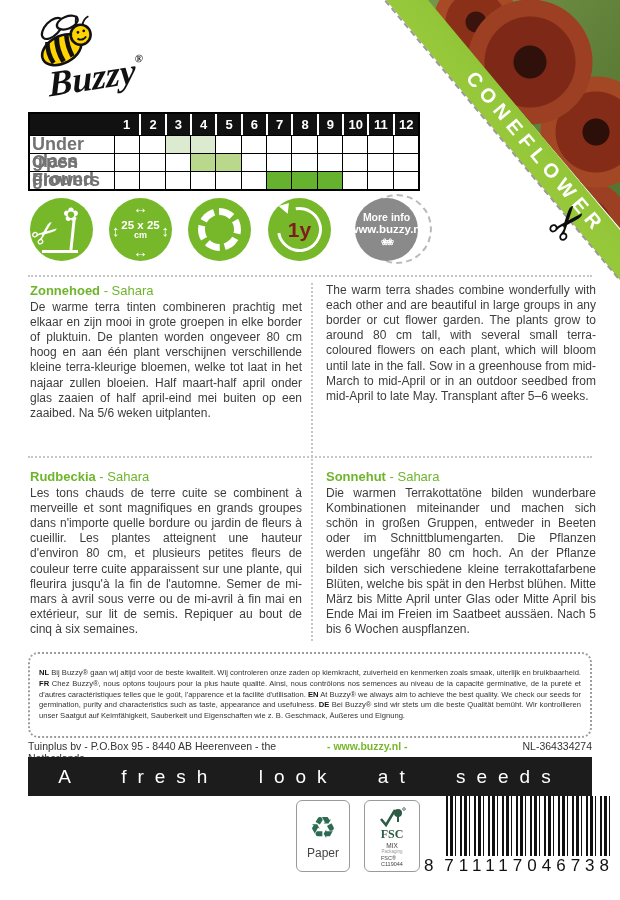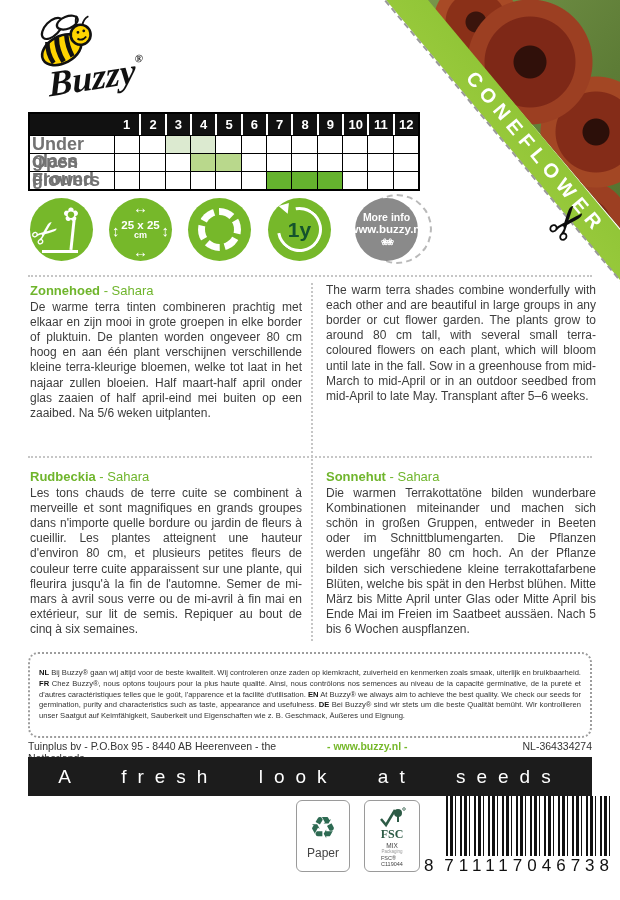--- a/index.html
+++ b/index.html
@@ -60,21 +60,21 @@
     align-items:center;color:#fff;font-weight:bold;text-align:center;}
   .space-text .l1{font-size:11.5px;} .space-text .l2{font-size:9px;margin-top:-1px;}
   .sun-core{position:absolute;left:10px;top:10px;width:43px;height:43px;border-radius:50%;
     border:7px dashed #fff;box-sizing:border-box;}
   .year-ring{position:absolute;left:9px;top:9px;width:45px;height:45px;border-radius:50%;
     border:3.5px solid #fff;box-sizing:border-box;border-left-color:transparent;transform:rotate(35deg);}
   .year-arrowhead{position:absolute;left:12px;top:4px;width:0;height:0;
     border-left:6px solid transparent;border-right:6px solid transparent;border-bottom:9px solid #fff;
     transform:rotate(40deg);}
   .year-text{position:absolute;inset:0;display:flex;align-items:center;justify-content:center;
-    color:#14532d;font-weight:bold;font-size:21px;}
+    color:#7f1d1d;font-weight:bold;font-size:21px;}
   .info-content{position:absolute;inset:0;display:flex;flex-direction:column;align-items:center;
     justify-content:center;color:#fff;font-weight:bold;line-height:1.15;}
   .info-content .l1{font-size:10.5px;} .info-content .l2{font-size:11.5px;}
   .info-bee{font-size:9px;margin-top:1px;letter-spacing:-2px;}
   
   .desc{position:absolute;width:272px;}
   .desc h3{margin:0 0 2px 0;font-size:13px;color:#6fb52c;font-weight:bold;}
   .desc h3 .variety{font-weight:normal;}
   .desc p{margin:0;font-size:12px;line-height:1.26;text-align:justify;color:#3d3d3d;}
   .d-nl{left:30px;top:283px;} .d-en{left:326px;top:283px;width:270px;}

